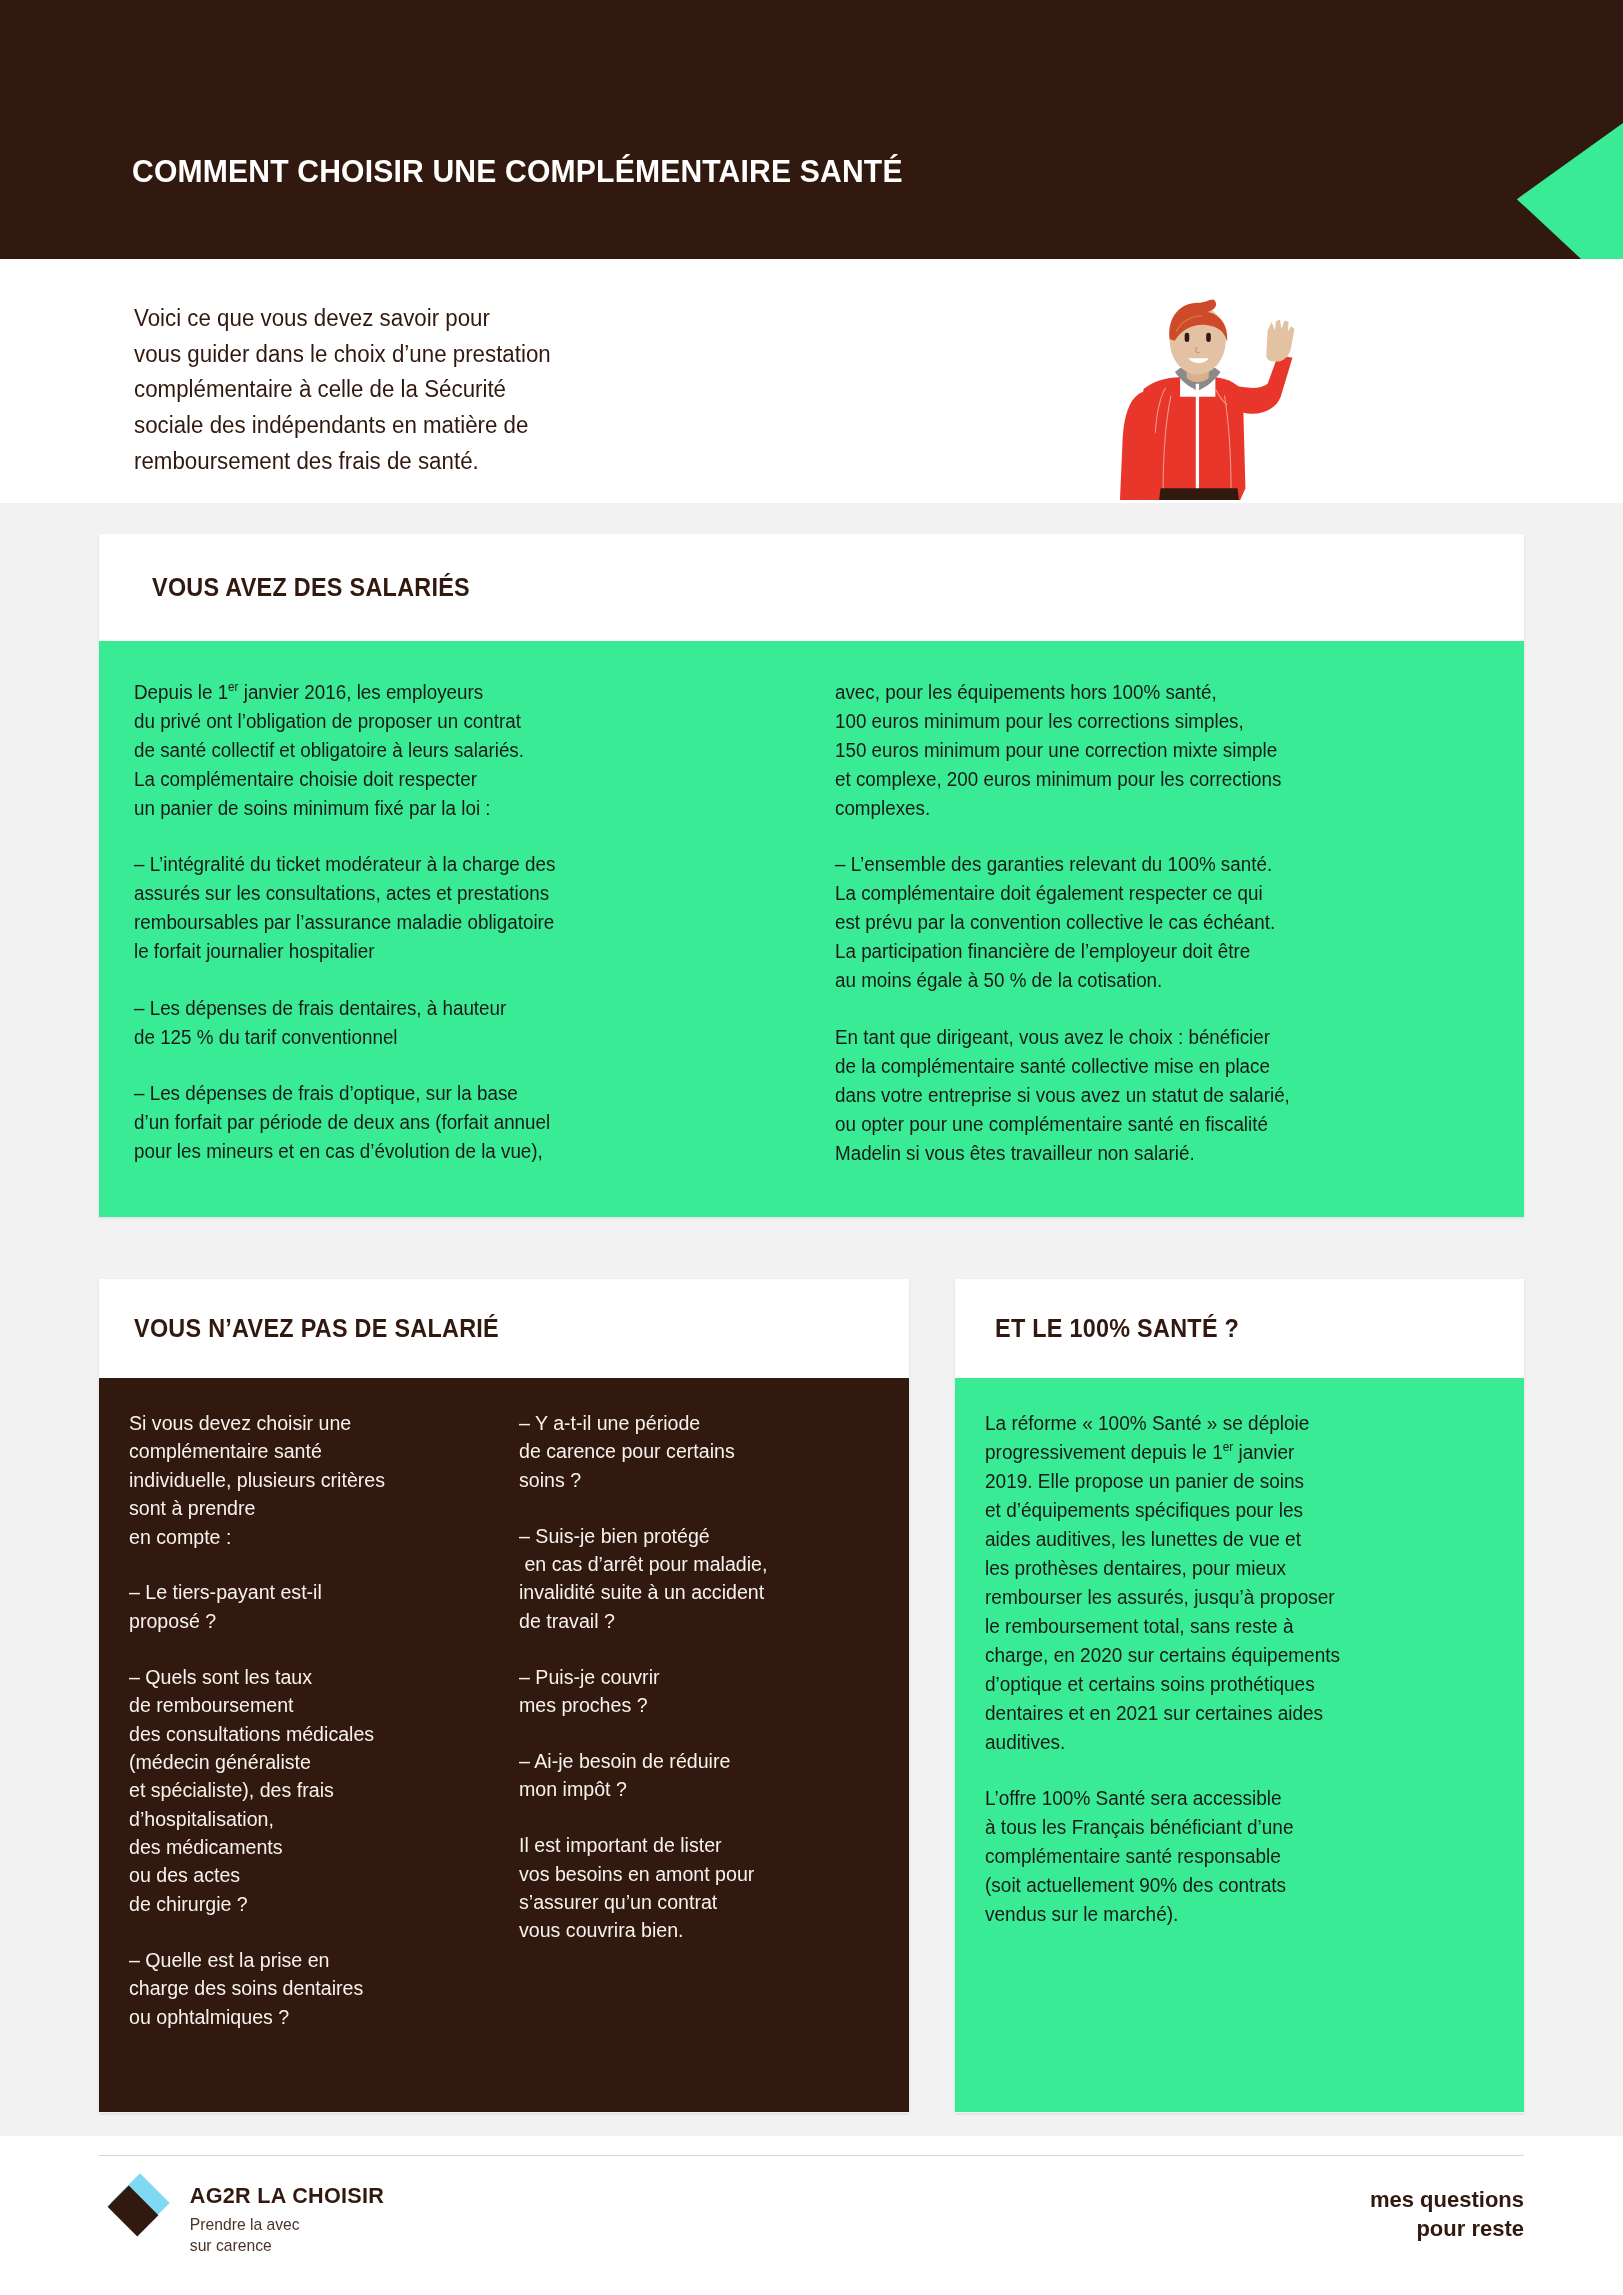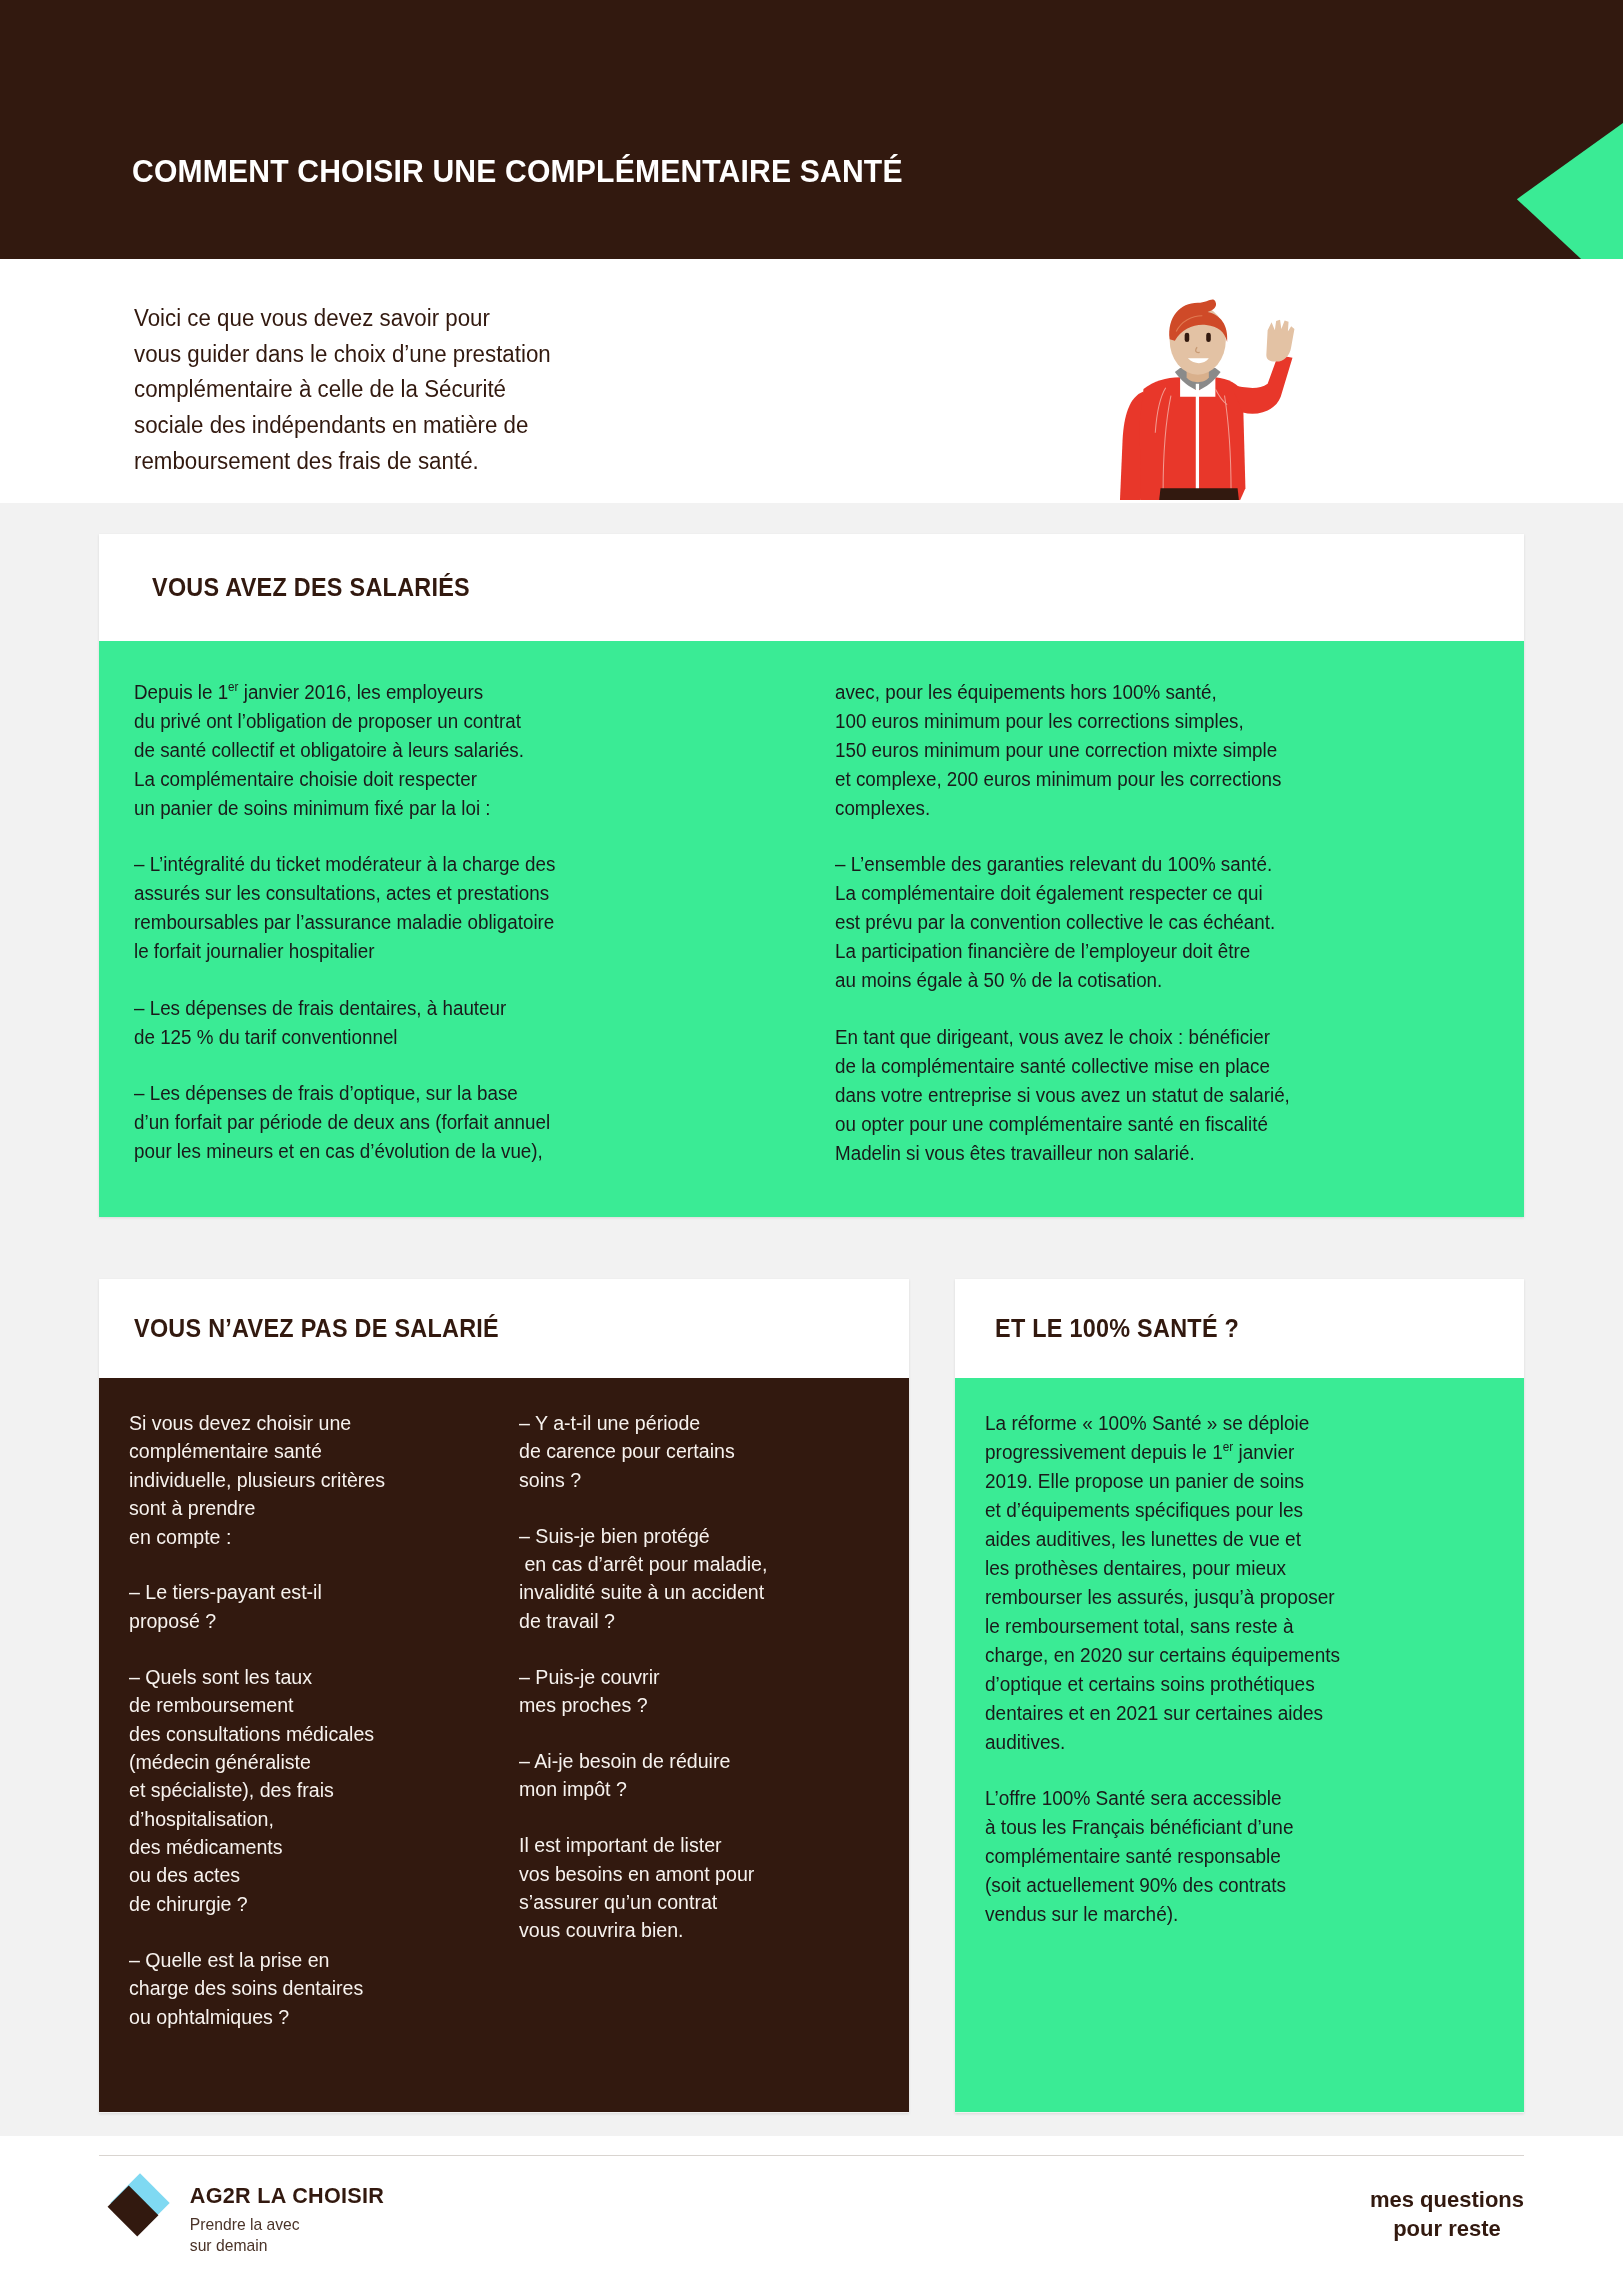--- a/index.html
+++ b/index.html
@@ -240,21 +240,21 @@
   .logo-text .tag span { display: block; }
   .footer-slogan {
     position: absolute;
     right: 99px; top: 2186px;
     text-align: right;
     color: #32190f;
     font-size: 22px;
     font-weight: bold;
     line-height: 1.3;
   }
-  .footer-slogan span { display: block; text-align: center; }
+  .footer-slogan span { display: block; }
 </style>
 </head>
 <body>
 
 <div class="page">
 
   <div class="header">
     <div class="header-title">
       <span class="l">COMMENT CHOISIR UNE COMPLÉMENTAIRE SANTÉ</span>
       
@@ -439,21 +439,21 @@
 
   <div class="logo-wrap">
     <div class="logo-mark">
       <div class="sq-blue"></div>
       <div class="sq-brown"></div>
     </div>
     <div class="logo-text">
       <div class="brand">AG2R LA CHOISIR</div>
       <div class="tag">
         <span>Prendre la avec</span>
-        <span>sur demain</span>
+        <span>sur carence</span>
       </div>
     </div>
   </div>
 
   <div class="footer-slogan">
     <span>mes questions</span>
     <span>pour reste</span>
   </div>
 
 </div>

